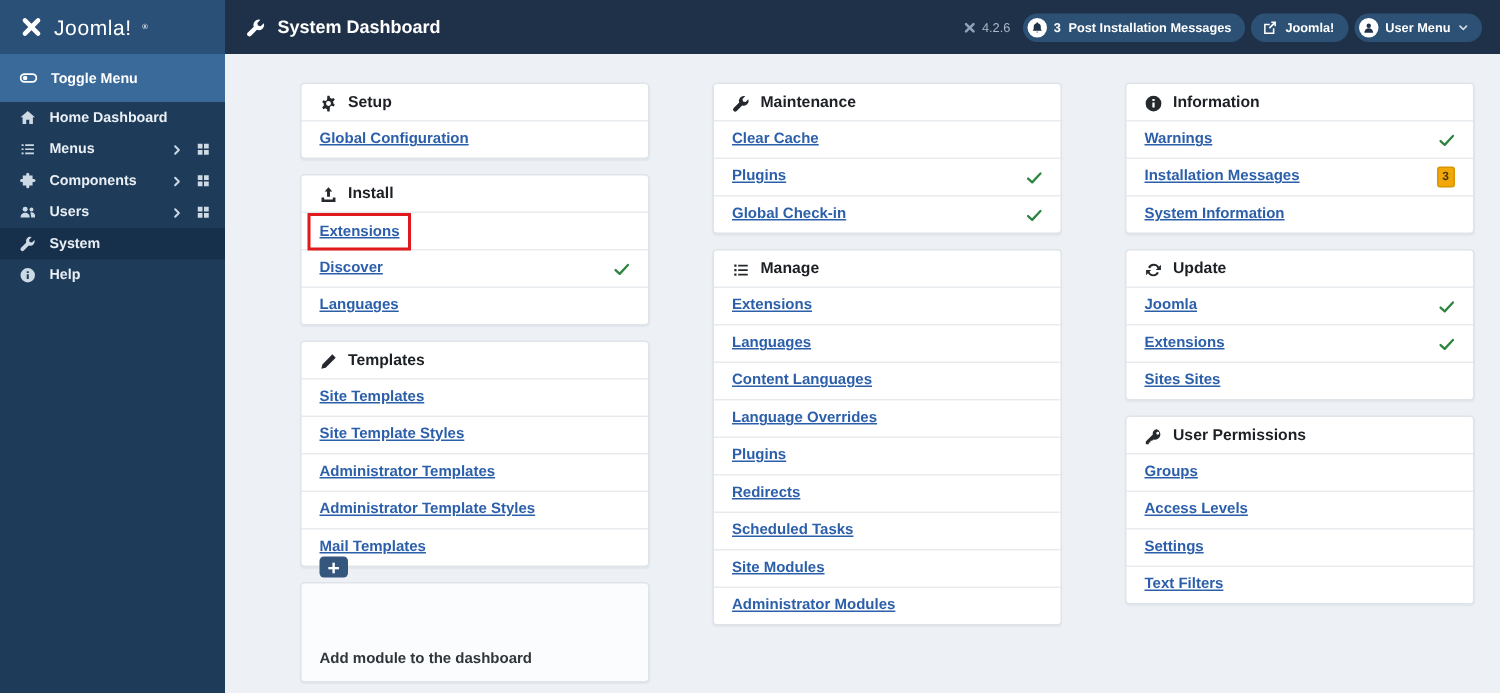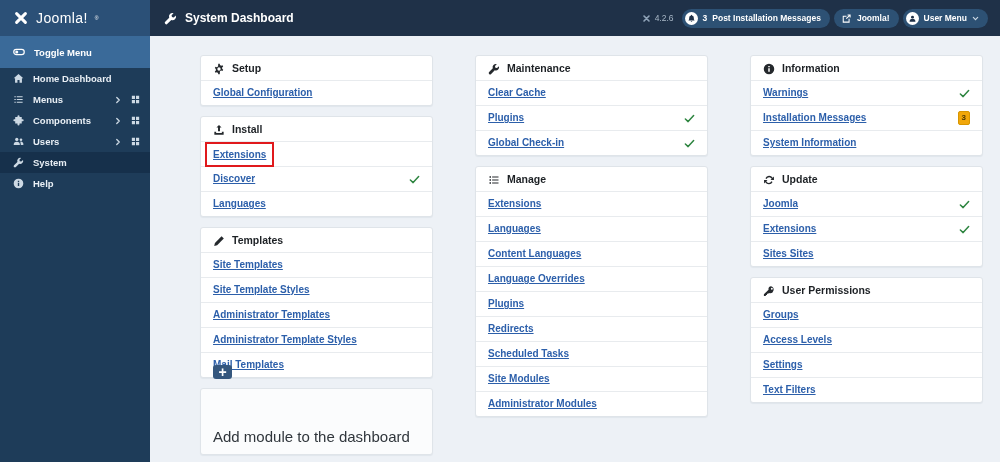--- a/index.html
+++ b/index.html
@@ -53,21 +53,21 @@
   .card-row{display:flex;align-items:center;justify-content:space-between;height:25px;padding:0 12px;border-top:1px solid #e8ebee;}
   .link{color:var(--link);font-size:10px;font-weight:bold;text-decoration:underline;line-height:12px;white-space:nowrap;}
   .rowright{display:flex;align-items:center;}
   .checkmark{width:11px;height:11px;color:var(--check_green);}
   .badge{background:var(--badge_bg);border:1px solid #d89600;color:#4a3705;font-size:8px;font-weight:bold;line-height:1;padding:2px 3px;border-radius:2px;}
   .ann{display:inline-block;border:2px solid var(--annotation_red);padding:3px 6px 4px;margin-left:-8px;line-height:12px;}
 
   
   .add-module{background:#fbfcfd;height:67px;padding:9px 12px;display:flex;flex-direction:column;justify-content:flex-end;align-items:flex-start;gap:4px;}
   .plus-btn{width:19px;height:19px;background:#35577e;color:#fff;border:none;border-radius:3px;font-size:14px;font-weight:bold;line-height:1;display:flex;align-items:center;justify-content:center;padding:0;cursor:pointer;font-family:inherit;}
-  .add-label{font-size:15px;font-weight:normal;color:#30363c;margin-top:45px;}
+  .add-label{font-size:10px;font-weight:bold;color:#30363c;margin-top:45px;}
 </style>
 </head>
 <body>
 
 <div class="app">
 
   <aside class="sidebar">
     <div class="logo">
       <span class="icon" style="width:16px;height:16px;color:#fff">
         <svg viewBox="0 0 16 16">

